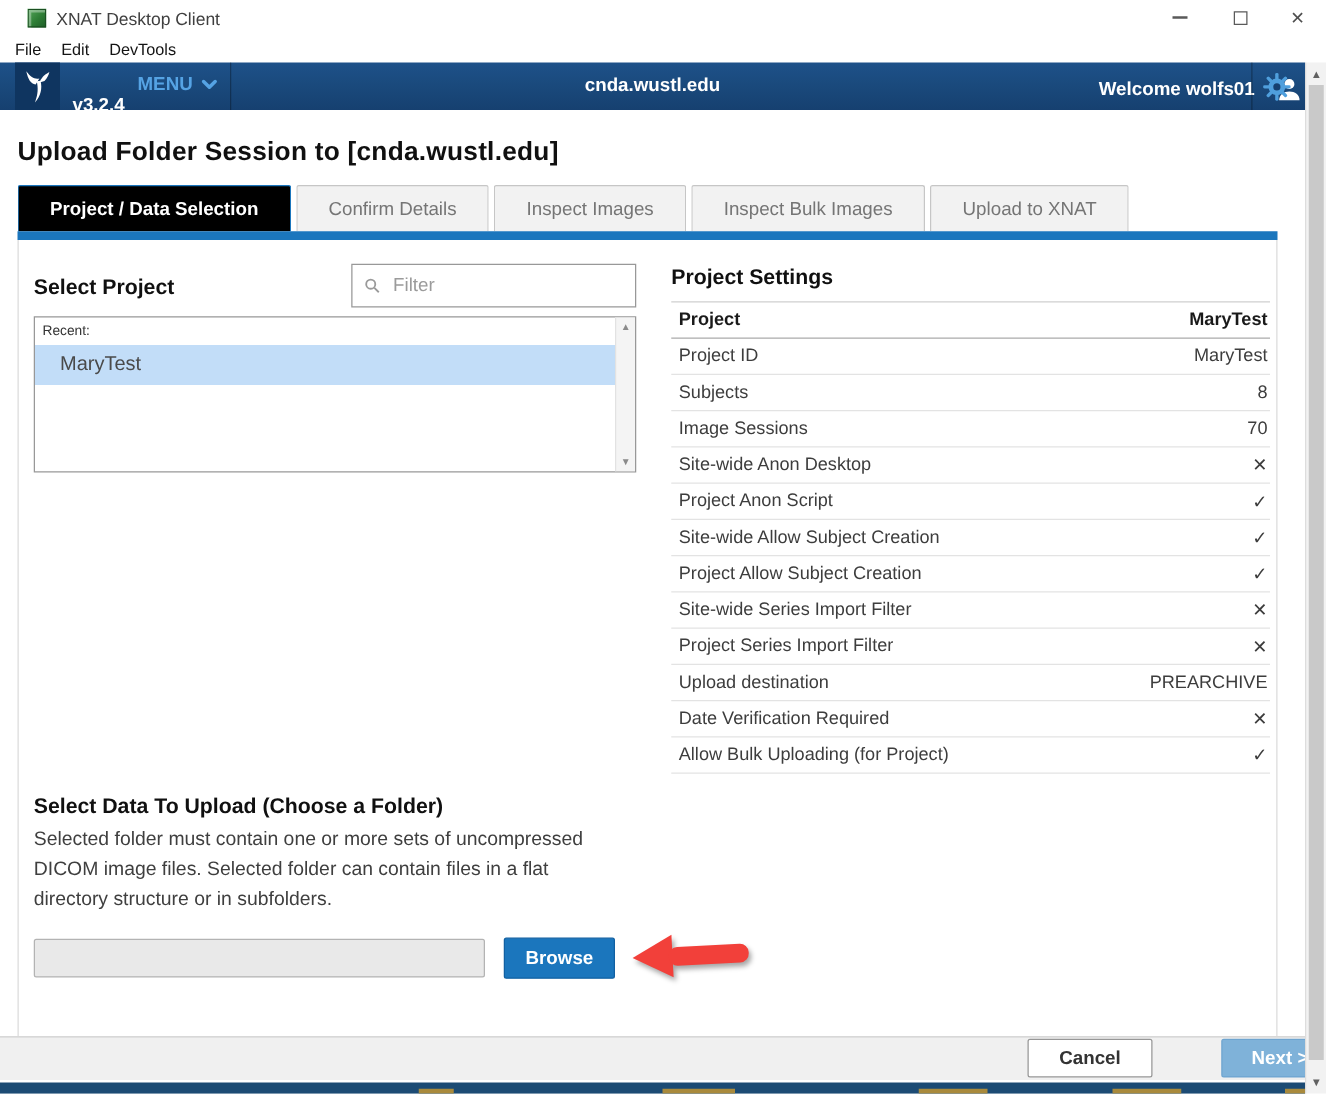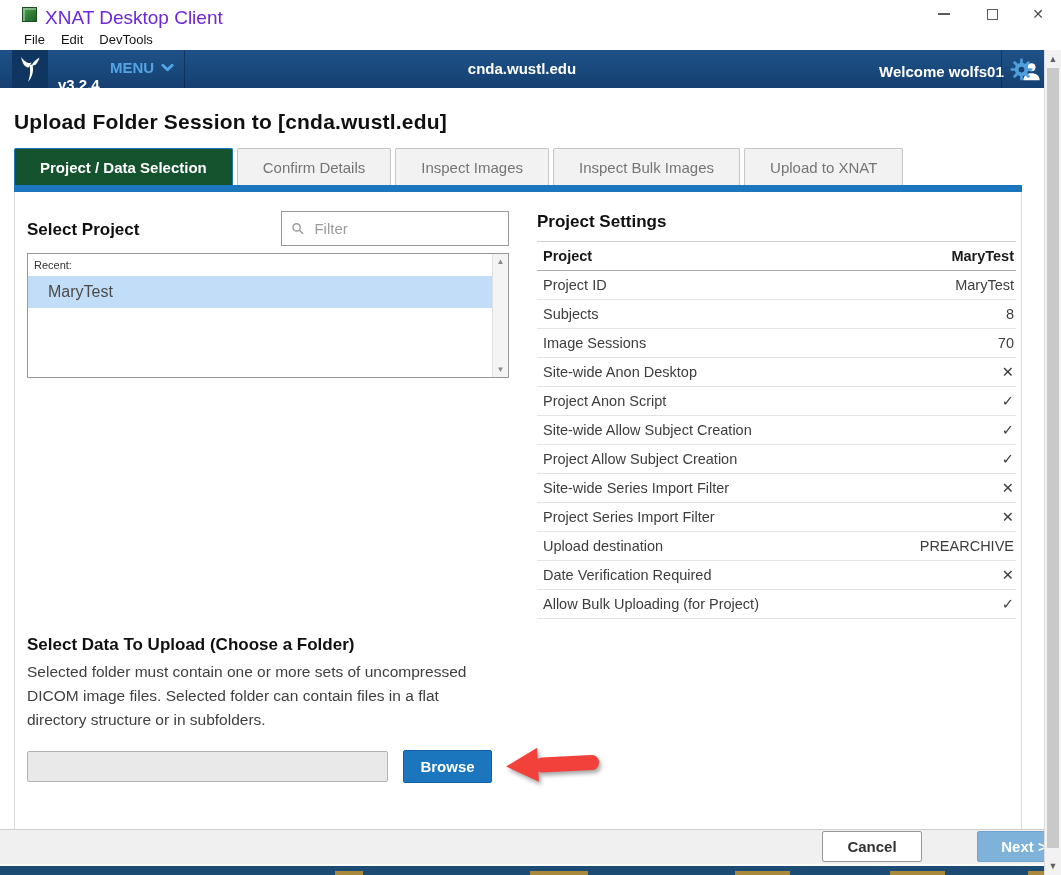--- a/index.html
+++ b/index.html
@@ -6,29 +6,29 @@
   html,body { margin:0; padding:0; }
   body {
     width:1061px; height:875px; position:relative; overflow:hidden;
     background:#fff; font-family:"Liberation Sans", sans-serif;
   }
   
   .titlebar { position:absolute; left:0; top:0; width:1061px; height:28px; background:#fff; }
   .app-icon { position:absolute; left:22px; top:7px; width:15px; height:15px;
     background:linear-gradient(135deg,#57a85c 0%,#2e7d35 55%,#1d5c26 100%);
     box-shadow:inset 0 0 0 1px #1a4f21, inset 3px 3px 0 rgba(255,255,255,.35); }
-  .win-title { position:absolute; left:45px; top:7px; font-size:19px; color:#6d28d9; }
+  .win-title { position:absolute; left:45px; top:7px; font-size:14px; color:#404040; }
   .winctl { position:absolute; top:0; width:36px; height:28px; display:flex; align-items:center; justify-content:center; }
   .ctl-min { left:926px; } .ctl-max { left:974px; } .ctl-close { left:1020px; }
   .glyph-min { width:12px; height:2px; background:#5a5a5a; }
   .glyph-max { width:11px; height:11px; border:1.5px solid #5a5a5a; background:#fff; }
   .glyph-close { font-size:14px; color:#4f4f4f; line-height:1; }
   
   .menubar { position:absolute; left:0; top:28px; width:1061px; height:22px; background:#fff;
-    display:flex; align-items:center; padding-left:24px; font-size:13px; color:#141414; }
+    display:flex; align-items:center; padding-left:12px; font-size:13px; color:#141414; }
   .menu-item { margin-right:16px; cursor:default; }
   
   .appbar { position:absolute; left:0; top:50px; width:1044px; height:38px;
     background:linear-gradient(180deg,#1e5189 0%,#1a4a7d 45%,#164070 100%); }
   .logo-box { position:absolute; left:12px; top:0; width:36px; height:38px; background:#0f3560;
     display:flex; align-items:center; justify-content:center; }
   .appbar-version { position:absolute; left:58px; top:26px; color:#fff; font-size:15px; font-weight:700; }
   .appbar-menu { position:absolute; left:110px; top:9px; color:#55a3e4; font-size:15px; font-weight:700;
     display:flex; align-items:center; gap:7px; cursor:pointer; }
   .appbar-div { position:absolute; top:0; width:1px; height:38px; background:rgba(0,0,0,.30); }
@@ -36,21 +36,21 @@
   .appbar-server { position:absolute; left:0; top:10px; width:1044px; text-align:center;
     color:#fff; font-size:15px; font-weight:700; pointer-events:none; }
   .appbar-user { position:absolute; left:879px; top:10px; color:#fff; font-size:15px; font-weight:700;
     display:flex; align-items:center; gap:16px; }
   .gear-wrap { position:absolute; left:1010px; top:8px; cursor:pointer; }
   
   .page-title { position:absolute; left:14px; top:110px; font-size:21px; font-weight:700; color:#101010; letter-spacing:.2px; }
   .tabbar { position:absolute; left:14px; top:148px; height:37px; display:flex; gap:4px; }
   .tab { height:37px; display:flex; align-items:center; padding:0 25px; background:#f2f2f2;
     border:1px solid #c6c6c6; border-bottom:none; color:#757575; font-size:15px; border-radius:2px 2px 0 0; cursor:pointer; }
-  .tab.active { background:#14532d; border-color:#1b76bd; color:#fff; font-weight:700; }
+  .tab.active { background:#000000; border-color:#1b76bd; color:#fff; font-weight:700; }
   .tab-underline { position:absolute; left:14px; top:185px; width:1008px; height:7px; background:#1b76bd; }
   .panel { position:absolute; left:14px; top:192px; width:1008px; height:637px;
     border-left:1px solid #dcdcdc; border-right:1px solid #dcdcdc; background:#fff; }
   .h2 { position:absolute; font-size:17px; font-weight:700; color:#101010; }
   .h-select-project { left:27px; top:220px; }
   .h-project-settings { left:537px; top:212px; }
   .h-upload { left:27px; top:635px; }
   
   .filter-wrap { position:absolute; left:281px; top:211px; width:228px; height:35px;
     border:1px solid #989898; background:#fff; display:flex; align-items:center; padding:0 9px; gap:8px;justify-content:center; }

